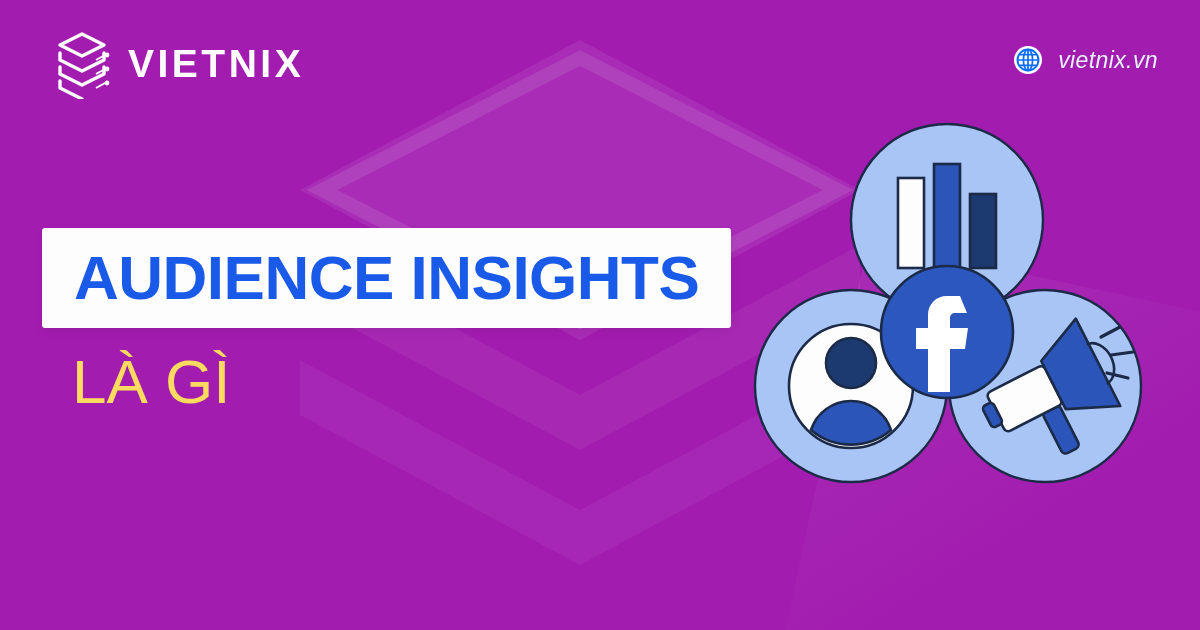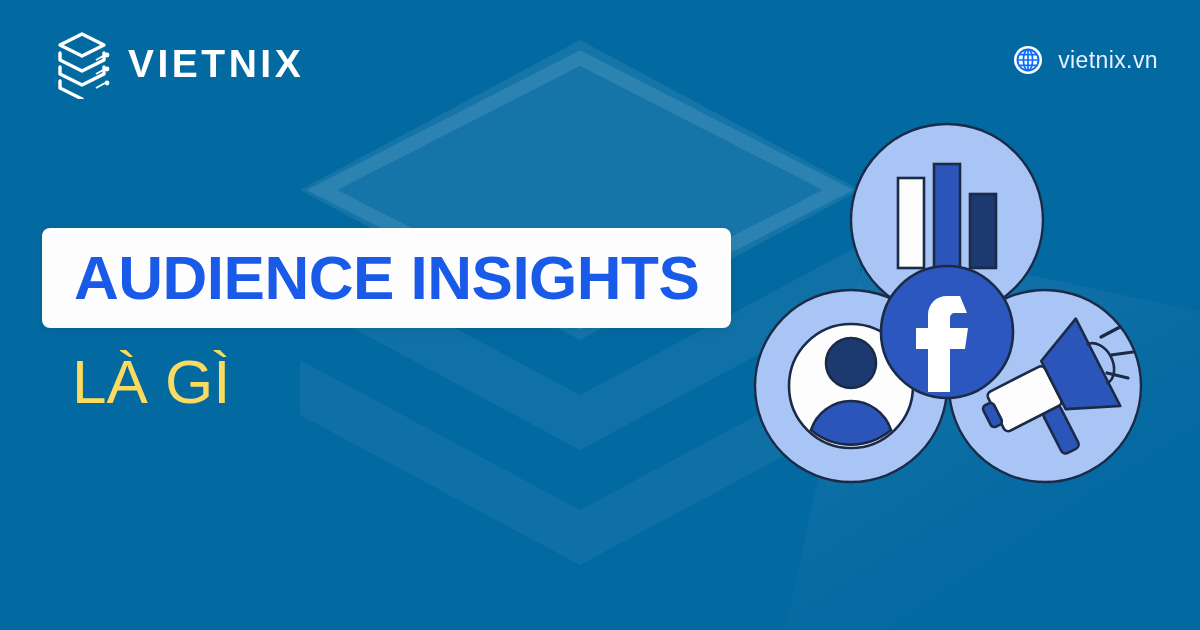--- a/index.html
+++ b/index.html
@@ -7,21 +7,21 @@
 
   html, body {
     width:1200px; height:630px;
     overflow:hidden;
     font-family:"Liberation Sans", sans-serif;
   }
 
   #banner {
     position:relative;
     width:1200px; height:630px;
-    background:#0369a1;
+    background:#a21caf;
     overflow:hidden;
   }
 
   
   .bg-watermark {
     position:absolute;
     left:260px; top:30px;
     width:640px; height:600px;
     pointer-events:none;
   }
@@ -58,30 +58,31 @@
     right:42px; top:45px;
     display:flex; align-items:center; gap:15px;
   }
   .globe-icon { width:30px; height:30px; flex:none; }
   .globe-icon svg { width:100%; height:100%; display:block; }
   .site-url {
     color:#e8f0ff;
     font-size:23px;
     letter-spacing:0.4px;
     white-space:nowrap;
+    font-style:italic;
   }
 
   
   .title-pill {
     position:absolute;
     left:42px; top:228px;
     height:100px;
     padding:0 32px;
     background:#fdfdfd;
-    border-radius:8px;
+    border-radius:3px;
     display:flex; align-items:center;
     box-shadow:0 3px 10px rgba(0,0,0,0.06);
   }
   .title-pill .title-text {
     color:#1a5ae8;
     font-size:62px;
     font-weight:bold;
     letter-spacing:-0.5px;
     line-height:1;
     white-space:nowrap;

